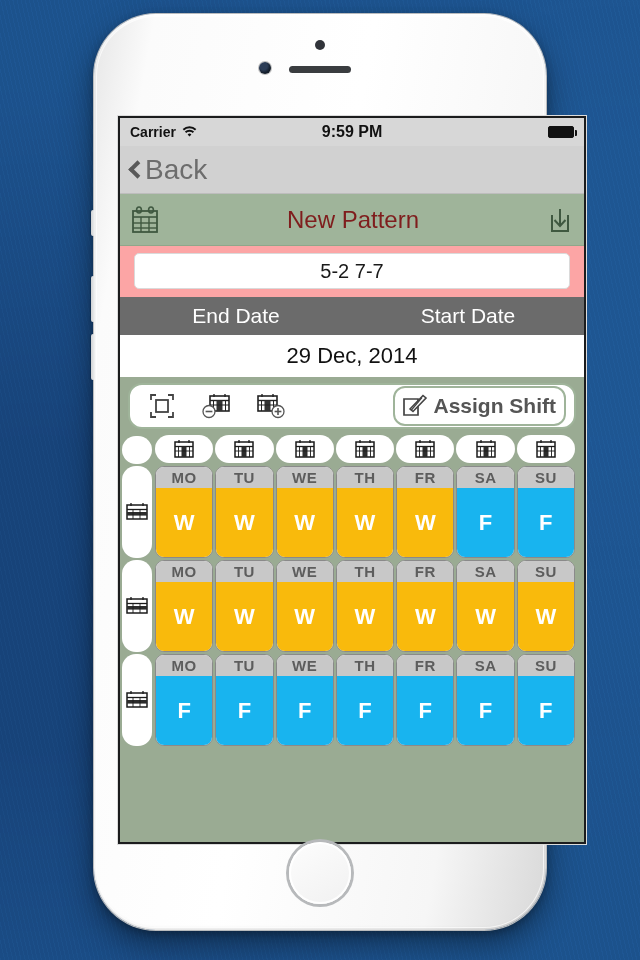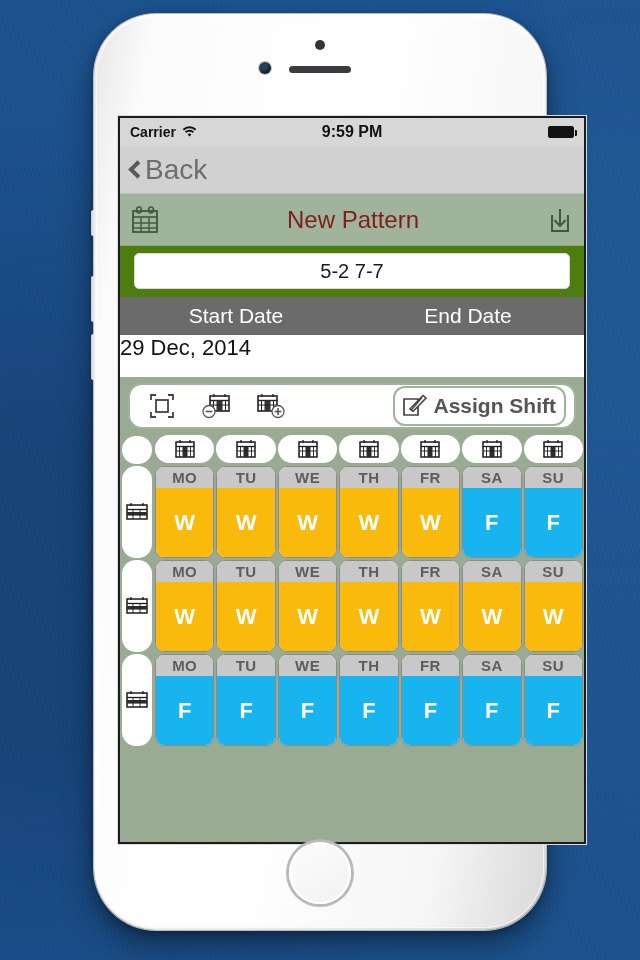--- a/index.html
+++ b/index.html
@@ -151,34 +151,34 @@
   .strip{
     height:38px; background:#6b6b6b;
     color:#fff; font-size:21px;
     display:flex; align-items:center; justify-content:center;
   }
   .strip.two{ justify-content:space-around; }
   .strip.two span{ flex:1; text-align:center; }
 
   
   #nameRow{
-    background:#4d7c0f; padding:7px 14px 8px;
+    background:#fca5a5; padding:7px 14px 8px;
   }
   #nameInput{
     width:100%; height:36px;
     border:1px solid #dadada; border-radius:5px;
     background:#fff;
     text-align:center; font-size:20px; color:#1a1a1a;
     font-family:"Liberation Sans", sans-serif;
   }
 
   
   #dateRow{
     background:#fff; height:42px;
-    display:flex; align-items:flex-start;flex-direction:column;
+    display:flex; align-items:center;
   }
   #dateRow span{ flex:1; text-align:center; font-size:22px; color:#111; }
 
   
   #toolbarWrap{ padding:6px 8px 4px; }
   #toolbar{
     height:46px; background:#fff;
     border:2px solid #9fb49a; border-radius:14px;
     display:flex; align-items:center;
     padding:0 8px; gap:6px;font-weight:bold;
@@ -190,21 +190,21 @@
   #assignBtn{
     margin-left:auto; height:40px;
     display:flex; align-items:center; gap:4px;
     padding:0 8px 0 4px;
     border:2px solid #9fb49a; border-radius:12px;
     background:#fff;
   }
   #assignBtn .lbl{ font-size:21px; color:#555; }
 
   
-  #grid{ padding:2px 0 0 2px; }
+  #grid{ padding:2px 8px 0 2px; }
   .gridRow{ display:flex; align-items:stretch; }
 
   .gutter{
     width:30px; flex:0 0 30px;
     display:flex; align-items:center; justify-content:center;
     background:#fff; border-radius:14px;
     margin:1px 2px 1px 0;
   }
   .gutter.blank{ height:28px; }
 
@@ -300,22 +300,22 @@
           <path d="M8.5 14 14 20 19.5 14" fill="none" stroke="#3f5840" stroke-width="2"></path>
         </svg>
       </span>
     </div>
 
     <div id="nameRow">
       <input id="nameInput" type="text" value="5-2 7-7" style="">
     </div>
 
     <div class="strip two">
+      <span>End Date</span>
       <span>Start Date</span>
-      <span>End Date</span>
     </div>
     <div id="dateRow">
       <span>29 Dec, 2014</span>
     </div>
 
     <div id="toolbarWrap">
       <div id="toolbar">
 
         <div class="tbBtn">
           <svg class="ic" width="32" height="30" viewBox="0 0 32 30">

